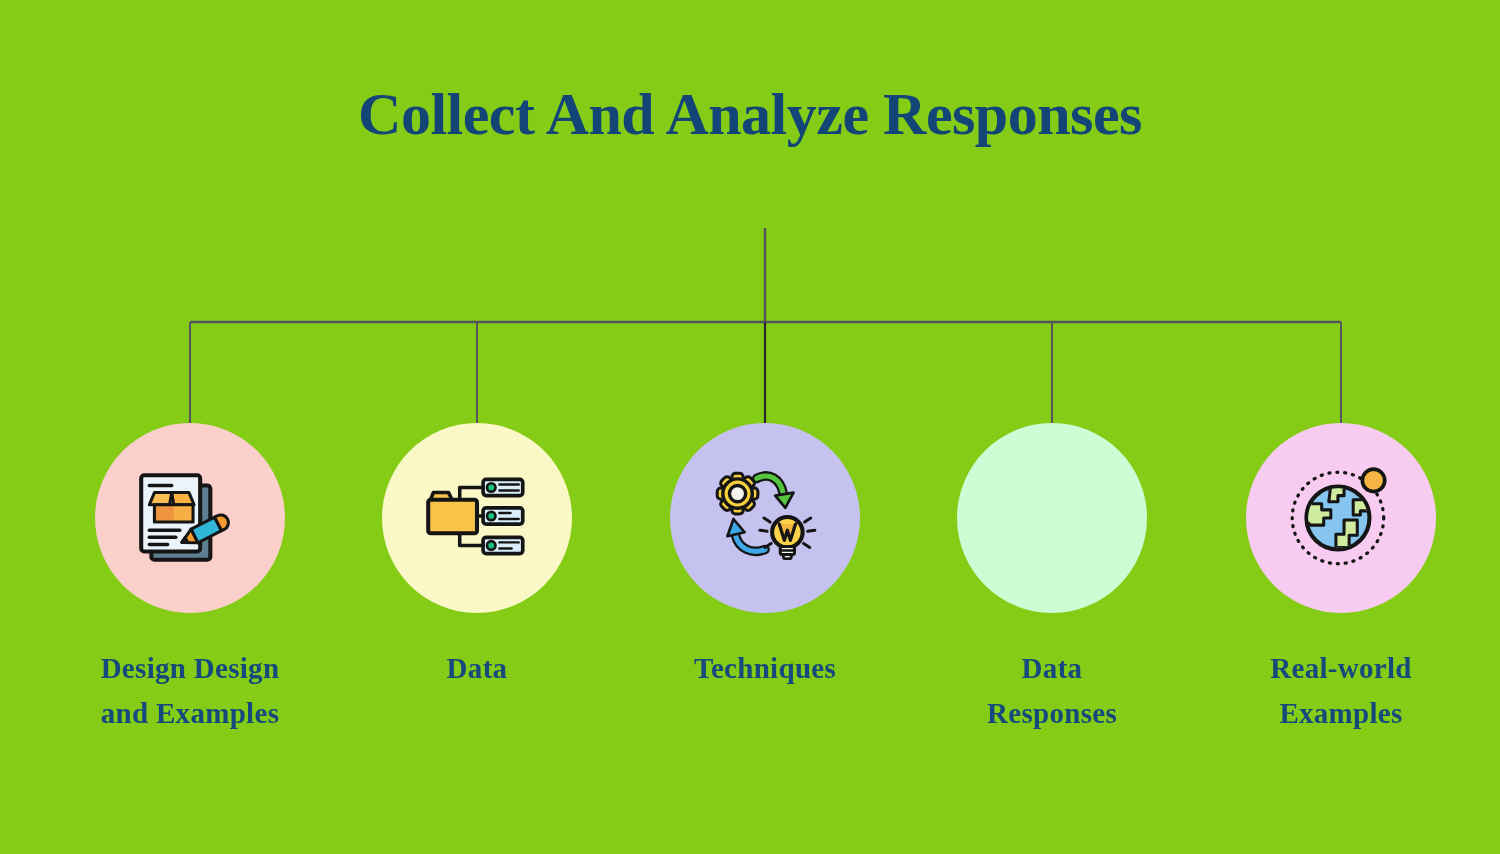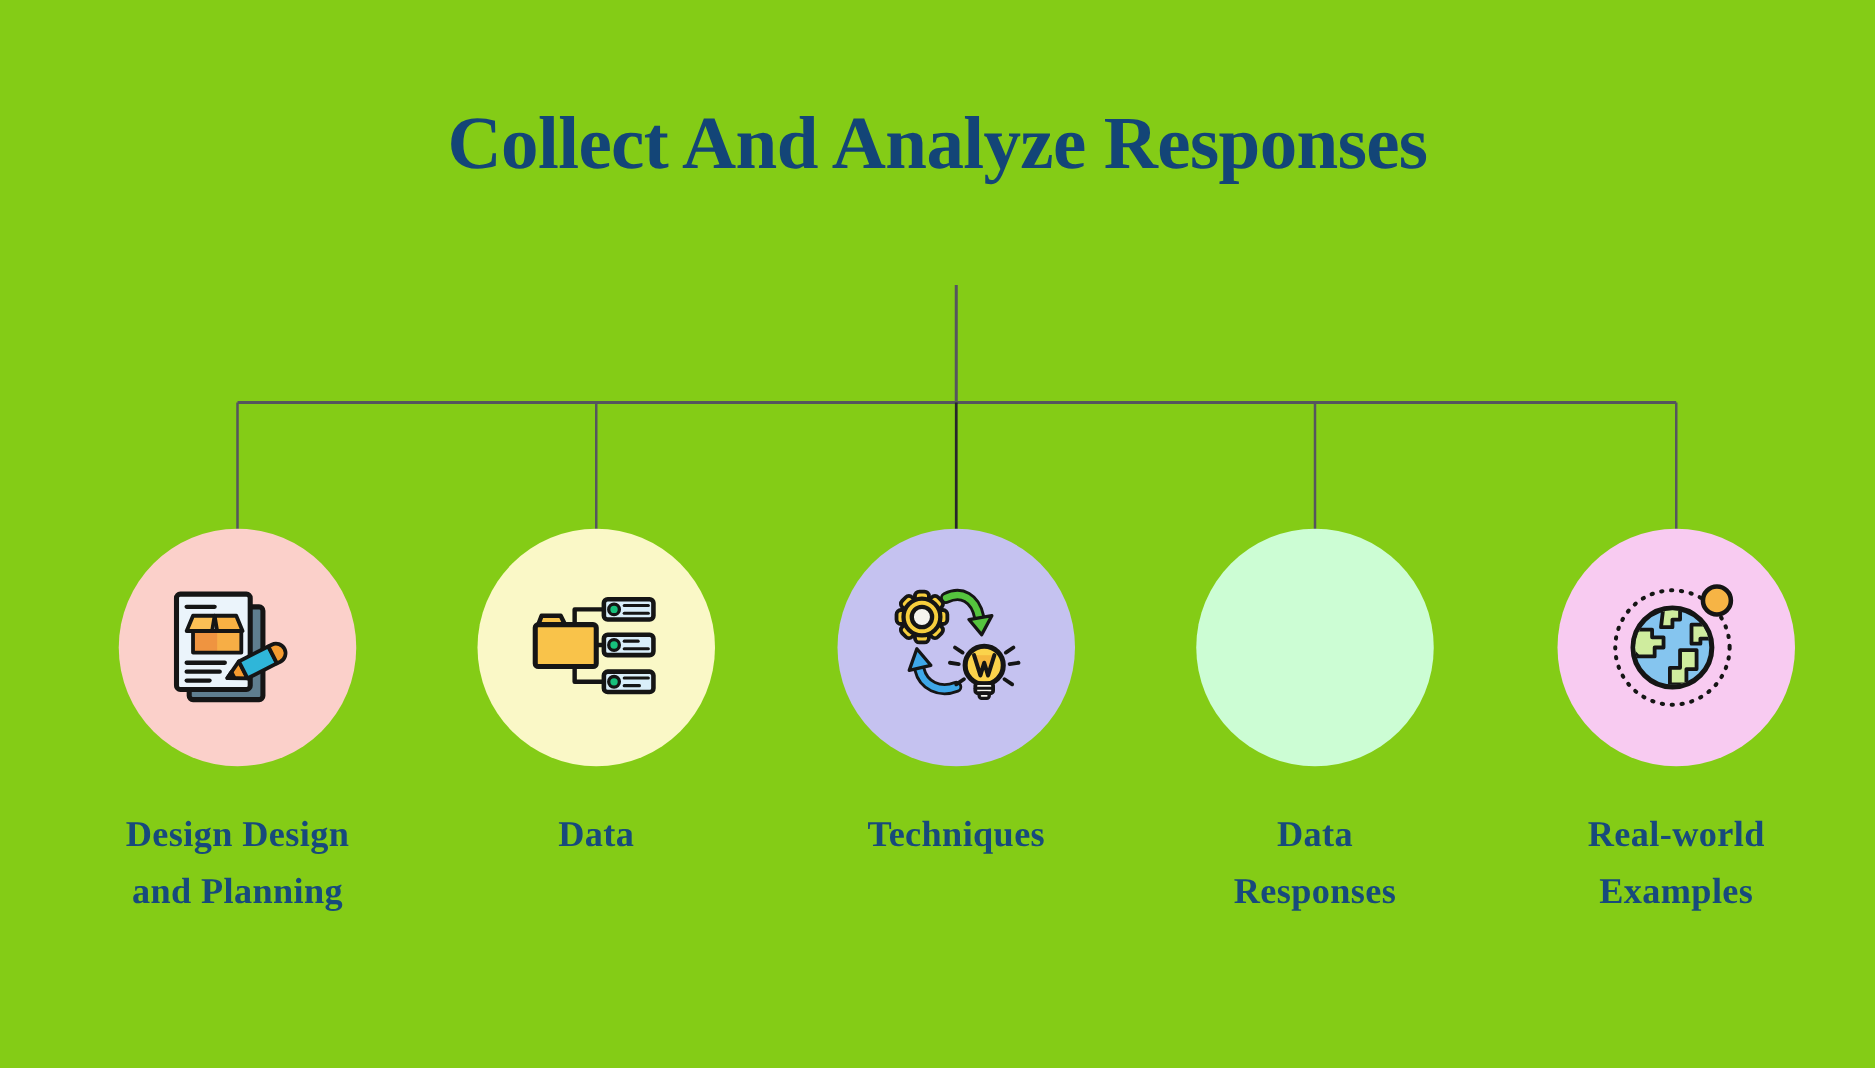--- a/index.html
+++ b/index.html
@@ -109,21 +109,21 @@
             <polygon points="0,0 14,-7.5 14,7.5" fill="#F59B2F"></polygon>
             <polygon points="0,0 5,-2.7 5,2.7" fill="#151515"></polygon>
             <rect x="14" y="-7.5" width="26" height="15" fill="#2FB6D9"></rect>
             <path d="M40,-7.5 h3 a7.5,7.5 0 0 1 0,15 h-3 z" fill="#F59B2F"></path>
           </g>
         </g>
       </svg>
     </div>
     <div class="node-label">
       <div class="node-label-line">Design Design</div>
-      <div class="node-label-line">and Planning</div>
+      <div class="node-label-line">and Examples</div>
     </div>
   </div>
 
   <div class="node node-2">
     <div class="node-circle" style="background: rgb(250, 248, 199);">
       <svg width="122" height="122" viewBox="0 0 120 120">
         <g stroke="#151515" stroke-linejoin="round" stroke-linecap="round">
           <path d="M66,30 H43 V87 H66 M58,58 H66" fill="none" stroke-width="3.5"></path>
           <g>
             <polygon points="14,43 17,35 32,35 36,43" fill="#F9C34A" stroke-width="3.5"></polygon>

